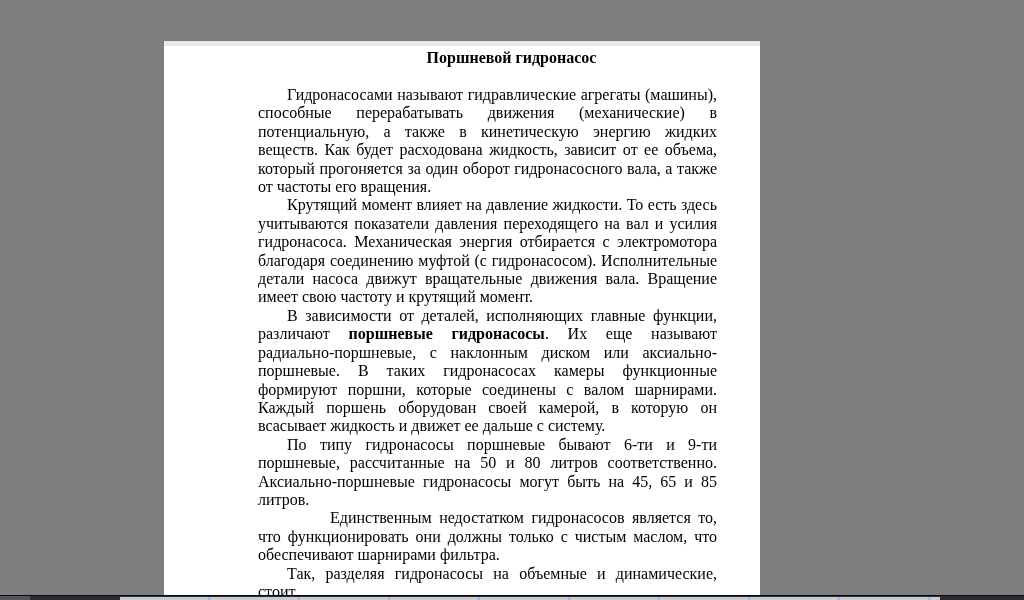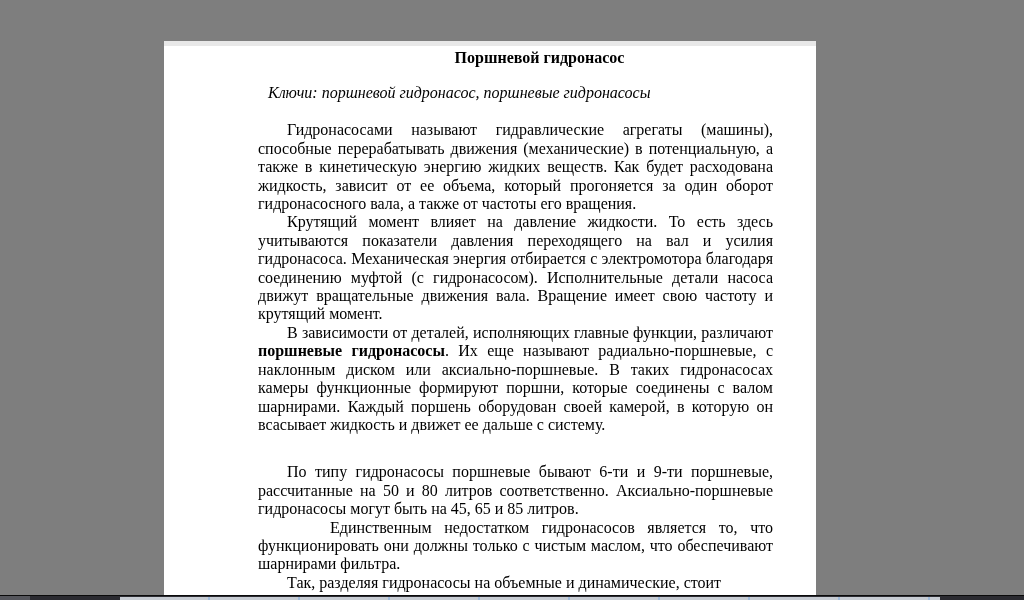--- a/index.html
+++ b/index.html
@@ -12,21 +12,21 @@
     position: relative;
     width: 1024px;
     height: 600px;
     overflow: hidden;
     background: #7e7e7e;
   }
   .page {
     position: absolute;
     left: 164px;
     top: 41px;
-    width: 652px;
+    width: 596px;
     height: 559px;
     background: #ffffff;
   }
   .page-top-strip {
     width: 100%;
     height: 5px;
     background: #e8e8e8;
   }
   .content {
     box-sizing: border-box;
@@ -92,26 +92,25 @@
   }
 </style>
 </head>
 <body>
 
 <div class="screen">
   <div class="page">
     <div class="page-top-strip"></div>
     <div class="content">
       <h1 class="doc-title">Поршневой гидронасос</h1>
-      <p class="keys">Ключи: поршневой гидронасос, поршневые гидронасосы</p>
       <div class="paragraphs" id="paragraphs">
           <p style="text-indent: 29px;"><span>Гидронасосами называют гидравлические агрегаты (машины), способные перерабатывать движения (механические) в потенциальную, а также в кинетическую энергию жидких веществ. Как будет расходована жидкость, зависит от ее объема, который прогоняется за один оборот гидронасосного вала, а также от частоты его вращения.</span></p>
           <p style="text-indent: 29px;"><span>Крутящий момент влияет на давление жидкости. То есть здесь учитываются показатели давления переходящего на вал и усилия гидронасоса. Механическая энергия отбирается с электромотора благодаря соединению муфтой (с гидронасосом). Исполнительные детали насоса движут вращательные движения вала. Вращение имеет свою частоту и крутящий момент.</span></p>
           <p style="text-indent: 29px;"><span>В зависимости от деталей, исполняющих главные функции, различают </span><span class="b">поршневые гидронасосы</span><span>. Их еще называют радиально-поршневые, с наклонным диском или аксиально-поршневые. В таких гидронасосах камеры функционные формируют поршни, которые соединены с валом шарнирами. Каждый поршень оборудован своей камерой, в которую он всасывает жидкость и движет ее дальше с систему.</span></p>
-          <p style="text-indent: 29px; margin-top: 29px;"><span>По типу гидронасосы поршневые бывают 6-ти и 9-ти поршневые, рассчитанные на 50 и 80 литров соответственно. Аксиально-поршневые гидронасосы могут быть на 45, 65 и 85 литров.</span></p>
+          <p style="text-indent: 29px;"><span>По типу гидронасосы поршневые бывают 6-ти и 9-ти поршневые, рассчитанные на 50 и 80 литров соответственно. Аксиально-поршневые гидронасосы могут быть на 45, 65 и 85 литров.</span></p>
           <p style="text-indent: 72px;"><span>Единственным недостатком гидронасосов является то, что функционировать они должны только с чистым маслом, что обеспечивают шарнирами фильтра.</span></p>
           <p style="text-indent: 29px;"><span>Так, разделяя гидронасосы на объемные и динамические, стоит</span></p>
         </div>
     </div>
   </div>
   <div class="taskbar-sliver">
     <div class="tb-left"></div>
     <div class="tb-light"></div>
   </div>
 </div>

